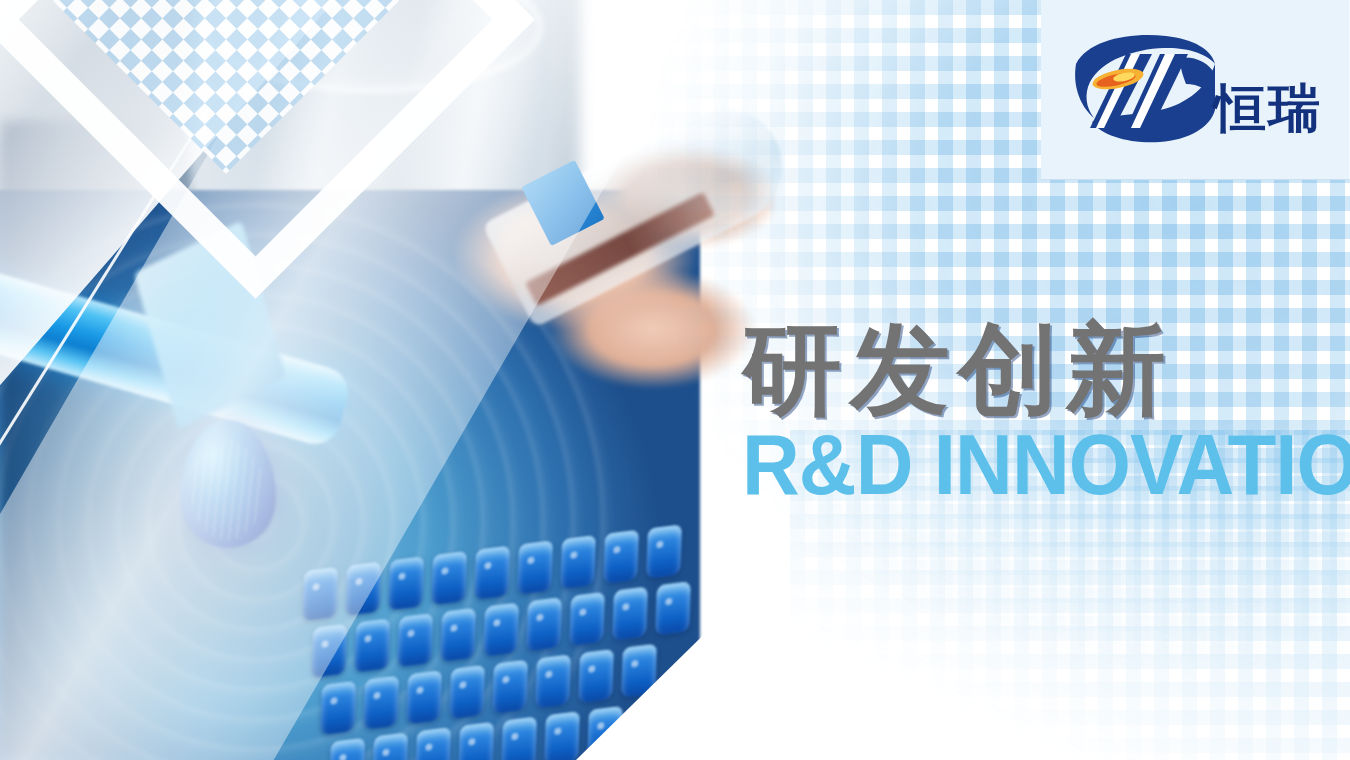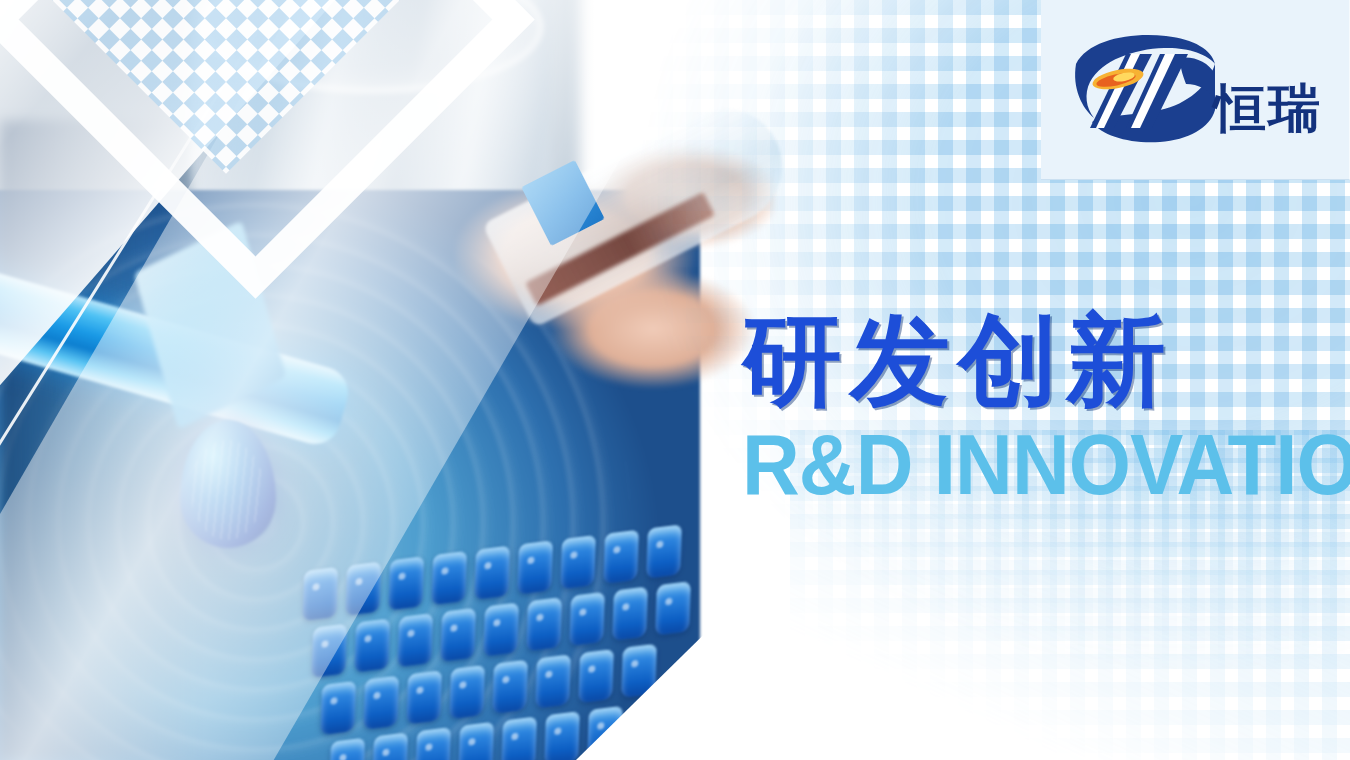--- a/index.html
+++ b/index.html
@@ -226,26 +226,26 @@
     -webkit-mask-image:linear-gradient(205deg, rgba(0,0,0,.9) 0%, rgba(0,0,0,.35) 45%, rgba(0,0,0,0) 78%);
     mask-image:linear-gradient(205deg, rgba(0,0,0,.9) 0%, rgba(0,0,0,.35) 45%, rgba(0,0,0,0) 78%);
   }
   
 
   
   .headline-block{
     position:absolute;left:742px;top:318px;width:608px;
   }
   .headline-cn{
-    font-family:Liberation Mono, monospace;
+    font-family:Liberation Sans, sans-serif;
     font-weight:700;
     font-size:100px;
     line-height:1.02;
     letter-spacing:8px;
-    color:#1d4ed8;
+    color:#737373;
     white-space:nowrap;
     text-shadow:2px 2px 0 rgba(20,55,120,.45);
   }
   .headline-en{
     margin-top:2px;
     font-family:"Liberation Sans","DejaVu Sans",sans-serif;
     font-weight:700;
     font-size:86px;
     line-height:.98;
     color:#5cc0ea;

